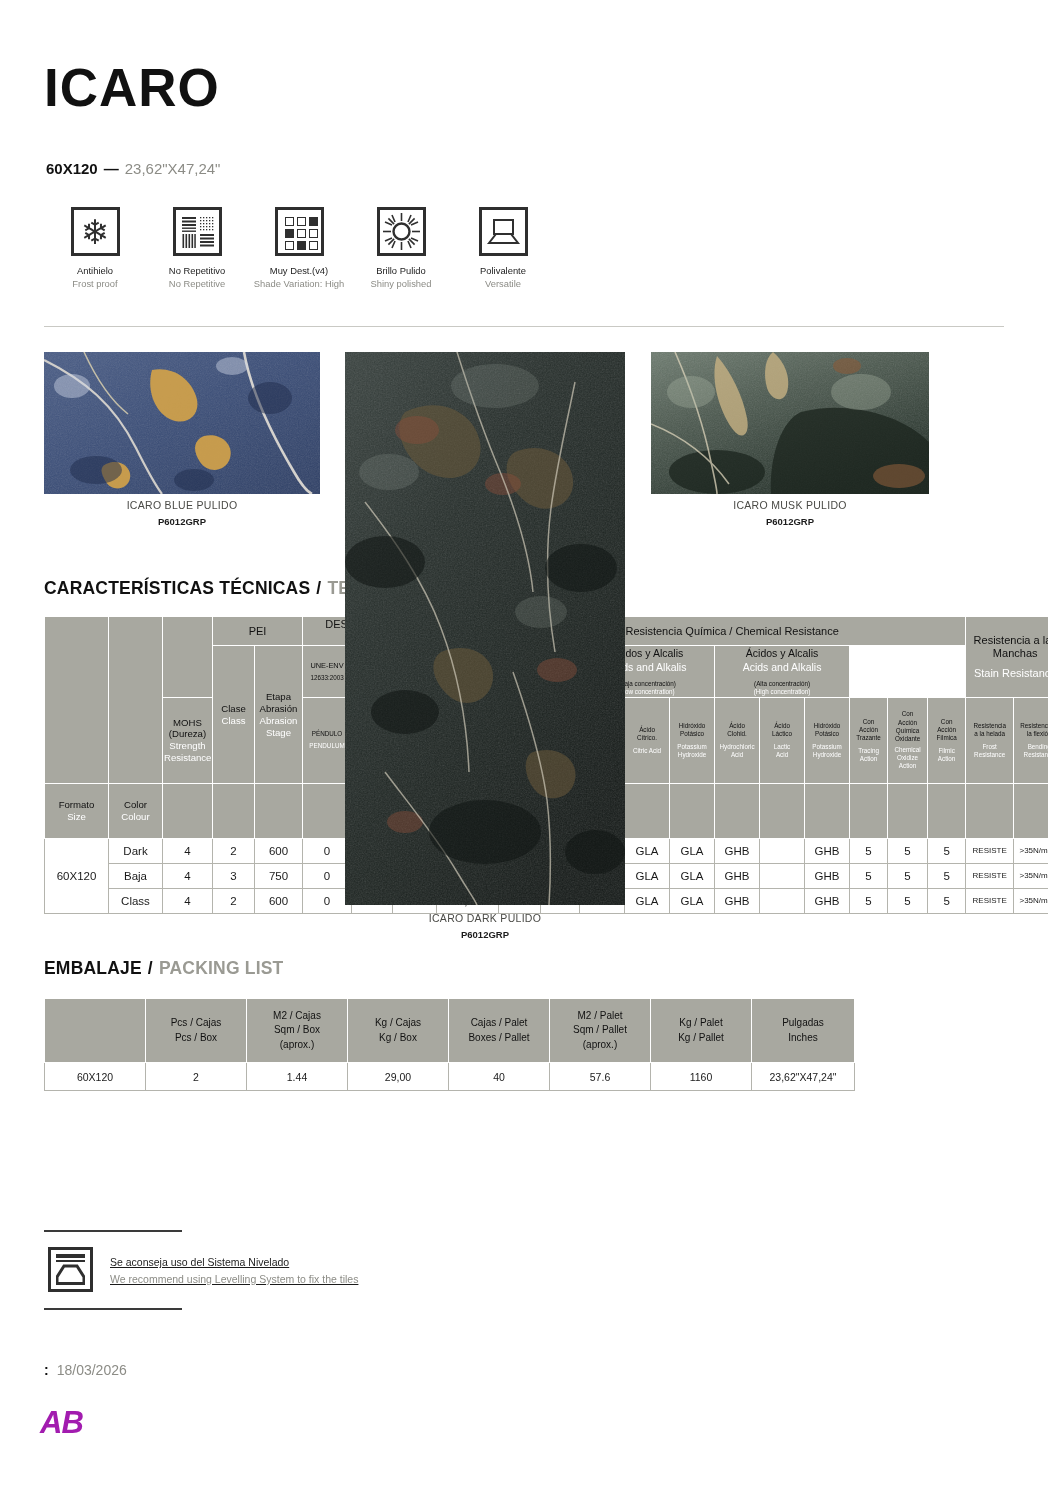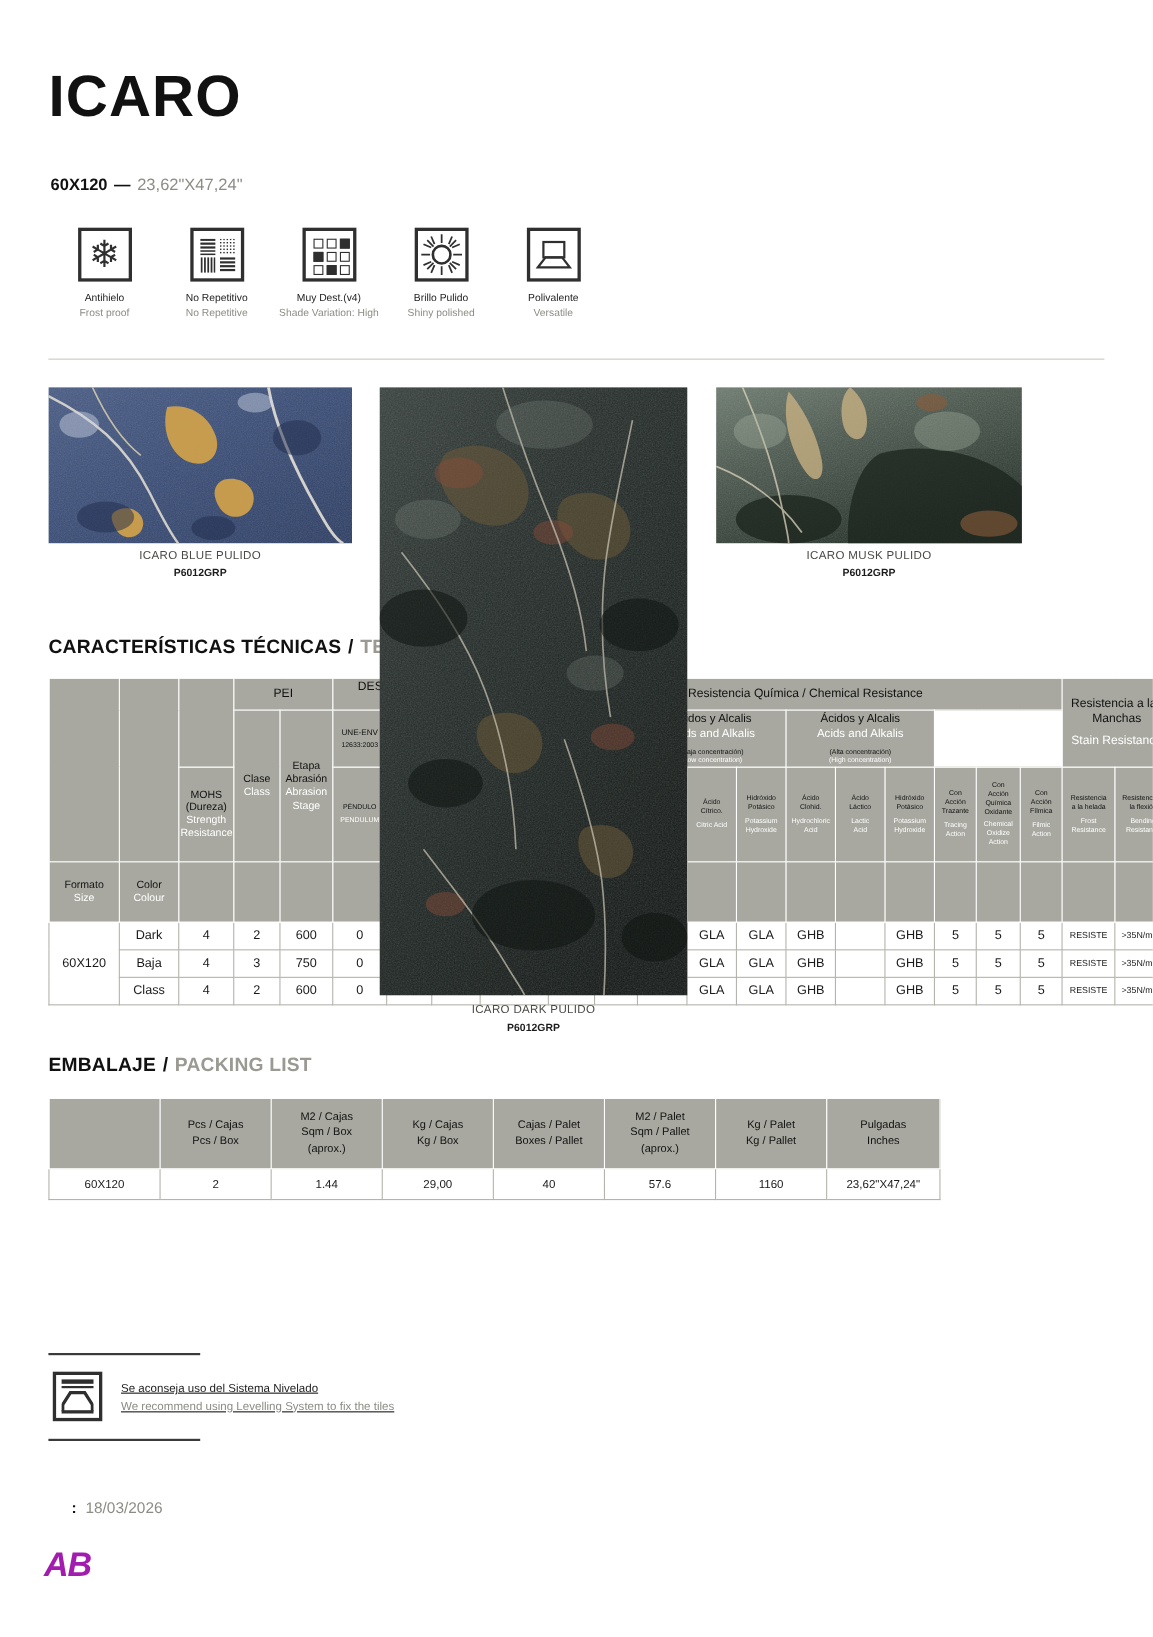--- a/index.html
+++ b/index.html
@@ -112,21 +112,21 @@
   #f-rule-bot = {}
   #f-rule-bottom { top: 1308px; }
   .f-icon {
     position: absolute; left: 48px; top: 1247px;
     width: 45px; height: 45px; border: 3px solid #2f2f2f; background: #fff; overflow: hidden;
   }
   .f-text { position: absolute; left: 110px; top: 1254px; text-decoration: underline; }
   .f-es { font-size: 10.5px; color: #1c1c1c; line-height: 1.6; }
   .f-en { font-size: 10.5px; color: #8c8c86; line-height: 1.6; }
 
-  .date-row { position: absolute; left: 44px; top: 1362px; font-size: 14px; color: #8c8c86; margin-left: 21px; }
+  .date-row { position: absolute; left: 44px; top: 1362px; font-size: 14px; color: #8c8c86; }
   .date-row .colon { color: #111; font-weight: bold; padding-right: 8px; }
   .logo {
     position: absolute; left: 40px; top: 1405px;
     font-size: 31px; font-weight: bold; font-style: italic;
     color: #a21caf; letter-spacing: -1px;
   }
 </style>
 </head>
 <body>
 

